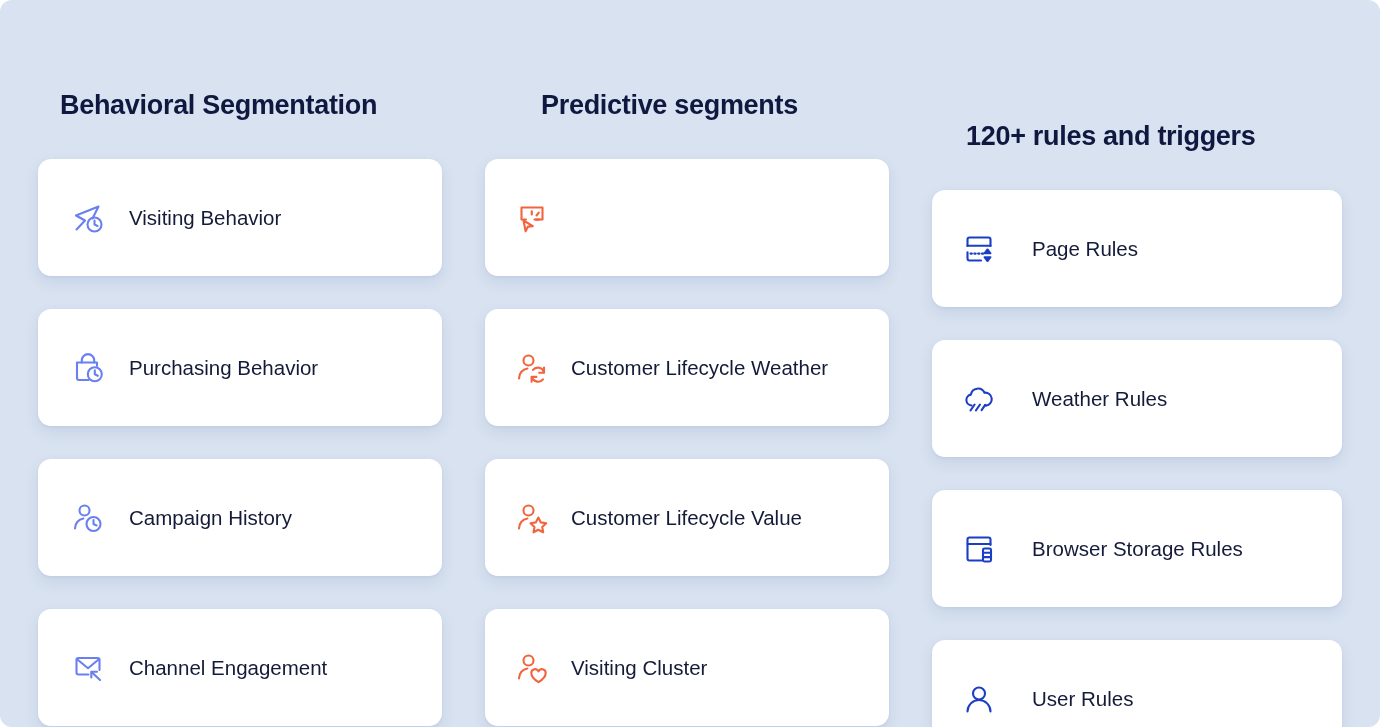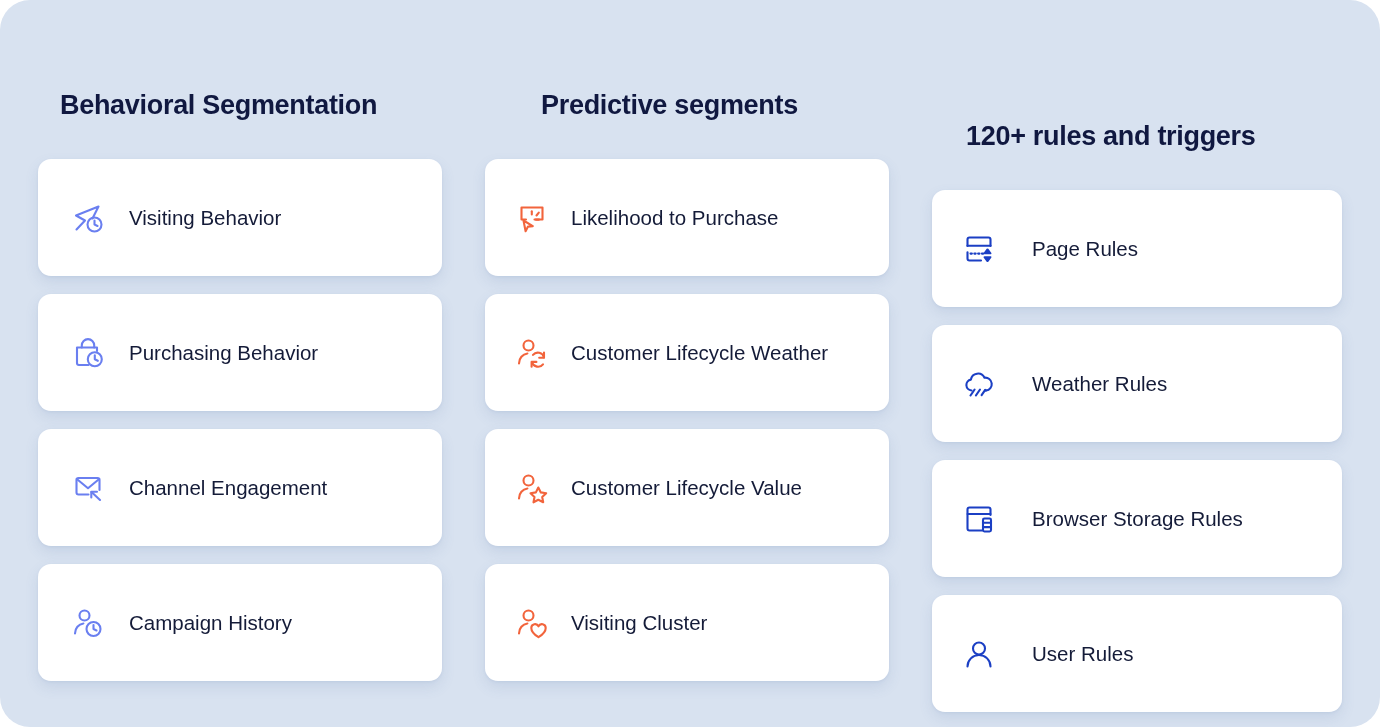--- a/index.html
+++ b/index.html
@@ -13,21 +13,21 @@
     overflow: hidden;
     font-family: "Liberation Sans", sans-serif;
   }
 
   .page {
     position: relative;
     width: 1380px;
     height: 727px;
     box-sizing: border-box;
     background: #d8e2f0;
-    border-radius: 30px;
+    border-radius: 12px;
     overflow: hidden;
   }
 
   .columns {
     position: absolute;
     left: 38px;
     top: 88px;
     width: 1304px;
     display: flex;
     gap: 43px;
@@ -48,21 +48,21 @@
     color: #101840;
     margin: 0 0 37px 22px;
     white-space: nowrap;
   }
   .col-heading--c2 { margin-left: 56px; }
   .col-heading--c3 { margin-left: 34px; margin-top: 31px; }
 
   .card-list {
     display: flex;
     flex-direction: column;
-    gap: 1px;
+    gap: 16px;
   }
 
   .card {
     position: relative;
     height: 117px;
     background: #ffffff;
     border-radius: 13px;
     display: flex;
     align-items: center;
     padding-left: 31px;
@@ -127,59 +127,58 @@
               <circle cx="25.8" cy="25.3" r="7"></circle>
               <path d="M25.8 21.3 L25.8 25.3 L28.8 26.8"></path>
             </svg>
           </span>
           <span class="card-label">Purchasing Behavior</span>
         </div>
 
         <div class="card">
           <span class="card-icon">
             <svg viewBox="0 0 38 38" fill="none" stroke="#6a7ff0" stroke-width="2.1" stroke-linecap="round" stroke-linejoin="round">
+              <circle cx="15.5" cy="11.5" r="5"></circle>
+              <path d="M6 29.5c0-5.2 3.6-9.4 8.4-10"></path>
+              <circle cx="24.5" cy="25" r="7"></circle>
+              <path d="M24.5 21 L24.5 25 L27.5 26.5"></path>
+            </svg>
+          </span>
+          <span class="card-label">Campaign History</span>
+        </div>
+
+        <div class="card">
+          <span class="card-icon">
+            <svg viewBox="0 0 38 38" fill="none" stroke="#6a7ff0" stroke-width="2.1" stroke-linecap="round" stroke-linejoin="round">
               <path d="M19.5 25.5H9.5a2 2 0 0 1-2-2V11a2 2 0 0 1 2-2h19a2 2 0 0 1 2 2v10"></path>
               <path d="M7.8 10 L19 19.2 L30.2 10"></path>
               <path d="M31 31 L22.5 23"></path>
               <path d="M22.3 28.5 L22.3 22.8 L28 22.8"></path>
             </svg>
           </span>
           <span class="card-label">Channel Engagement</span>
-        </div>
-
-        <div class="card">
-          <span class="card-icon">
-            <svg viewBox="0 0 38 38" fill="none" stroke="#6a7ff0" stroke-width="2.1" stroke-linecap="round" stroke-linejoin="round">
-              <circle cx="15.5" cy="11.5" r="5"></circle>
-              <path d="M6 29.5c0-5.2 3.6-9.4 8.4-10"></path>
-              <circle cx="24.5" cy="25" r="7"></circle>
-              <path d="M24.5 21 L24.5 25 L27.5 26.5"></path>
-            </svg>
-          </span>
-          <span class="card-label">Campaign History</span>
         </div>
 
       </div>
     </div>
 
     <div class="column column--c2">
       <h2 class="col-heading col-heading--c2">Predictive segments</h2>
       <div class="card-list">
 
         <div class="card">
           <span class="card-icon">
             <svg viewBox="0 0 38 38" fill="none" stroke="#f2643c" stroke-width="2.1" stroke-linecap="round" stroke-linejoin="round">
               <path d="M13 20.5H8.5V8.5h21v12h-8"></path>
               <path d="M18.8 15.5 L18.8 12.2"></path>
               <path d="M23.5 16.5 L25.8 13.6"></path>
               <path d="M22.8 20.6 L26 20.6"></path>
               <path d="M10.5 21.5 L12.6 32.2 L15 27.6 L19.8 27.1 Z"></path>
             </svg>
           </span>
-          <span class="card-label">Likelihood to Purchase</span>
         </div>
 
         <div class="card">
           <span class="card-icon">
             <svg viewBox="0 0 38 38" fill="none" stroke="#f2643c" stroke-width="2.1" stroke-linecap="round" stroke-linejoin="round">
               <circle cx="15.5" cy="11.5" r="5"></circle>
               <path d="M6 29.5c0-5.2 3.6-9.4 8.4-10"></path>
               <path d="M31 23.5a6.3 6.3 0 0 0-11 -2.6"></path>
               <path d="M19 28.2a6.3 6.3 0 0 0 11 2.1"></path>
               <path d="M31 18.6 L31 23.7 L26.2 23.7"></path>

